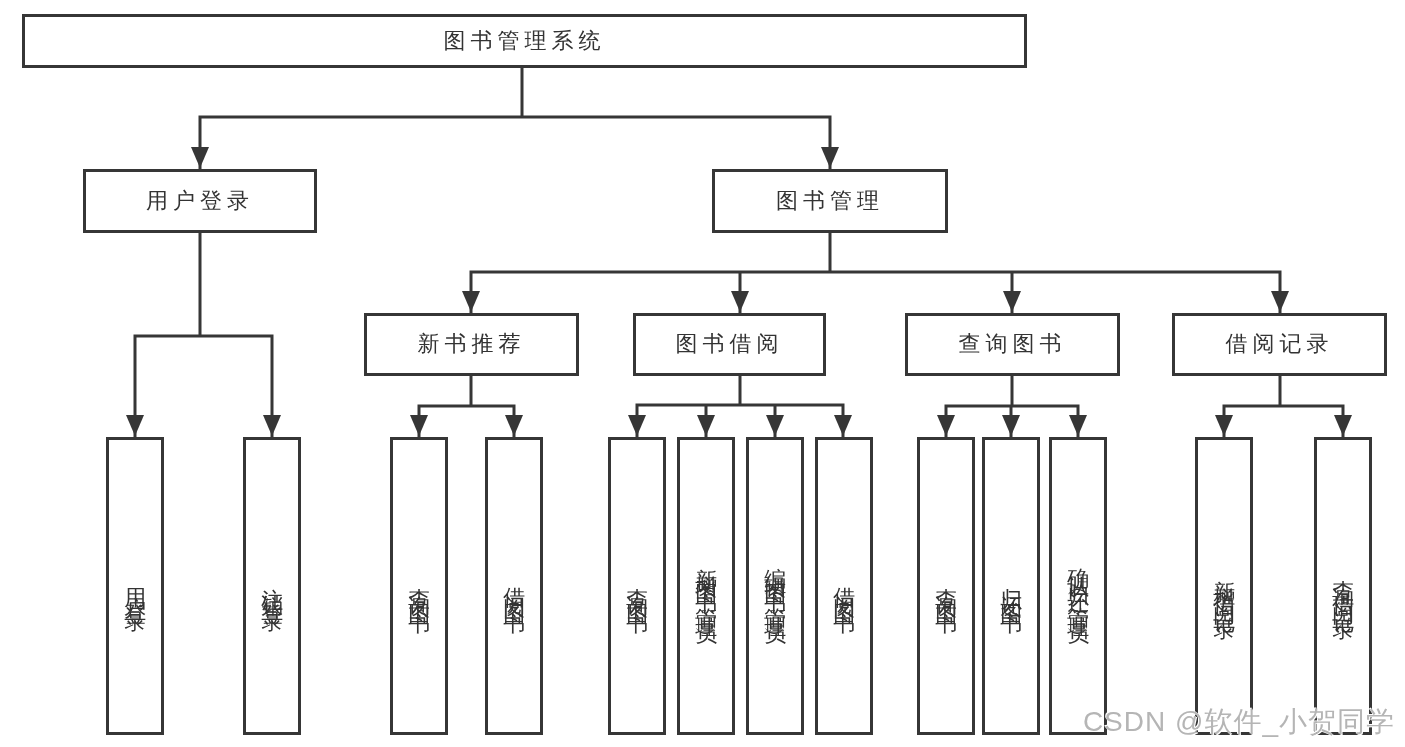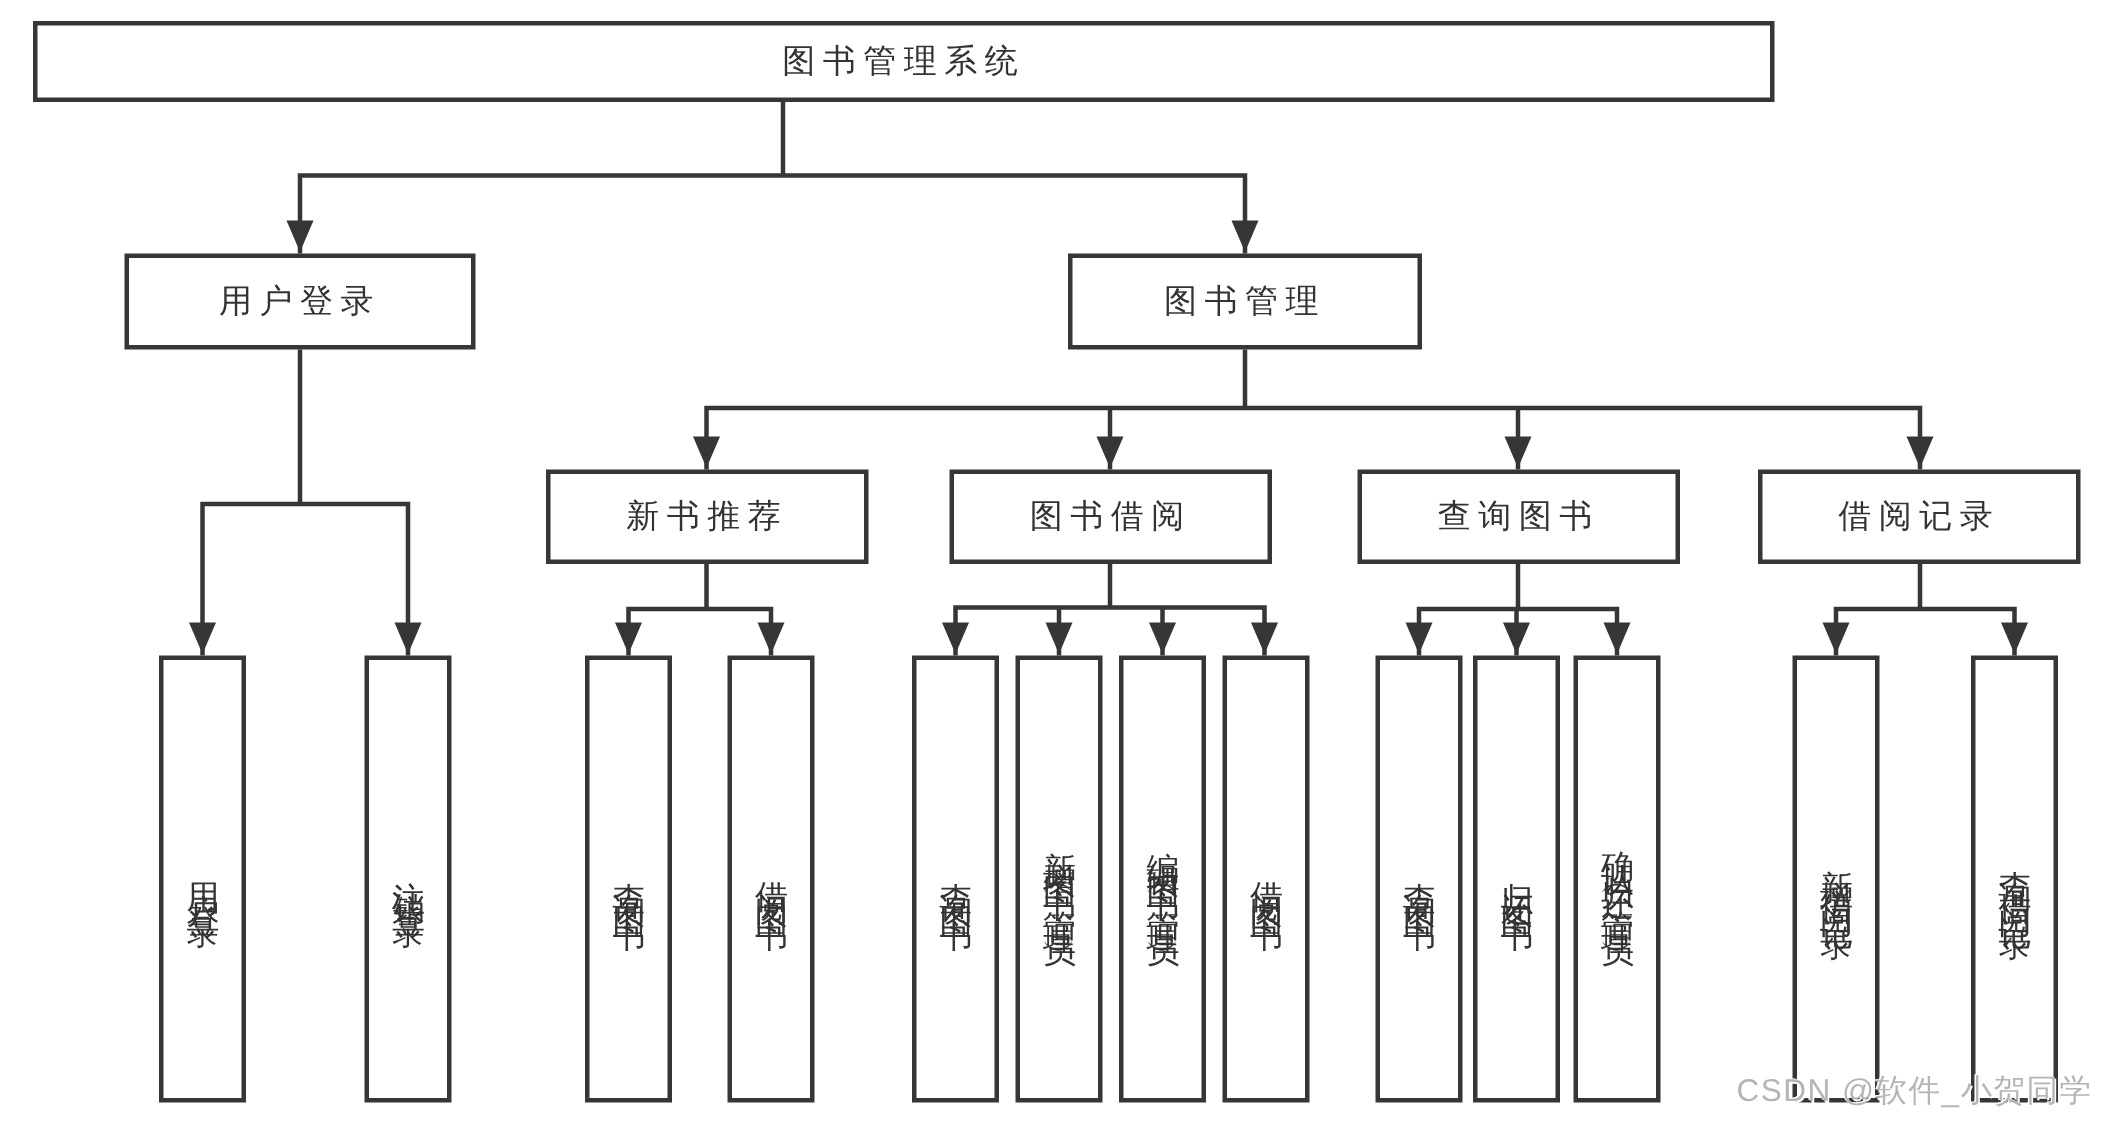--- a/index.html
+++ b/index.html
@@ -28,21 +28,21 @@
   }
   .node.h span{
     font-size:22px;letter-spacing:5px;white-space:nowrap;line-height:1.2;
   }
   .node.v span{
     writing-mode:vertical-rl;text-orientation:mixed;
     font-size:22px;letter-spacing:8px;line-height:1.3;white-space:nowrap;
   }
   .watermark{
     position:absolute;right:10px;bottom:6px;
-    font-size:21px;letter-spacing:1px;
+    font-size:28px;letter-spacing:1px;
     color:var(--wm);
     text-shadow:1px 1px 0 #ffffff,-1px -1px 0 #ffffff;
     white-space:nowrap;
     z-index:5;
   }
 </style>
 </head>
 <body>
 
 <div class="canvas">
@@ -83,35 +83,35 @@
       <polygon points="1002,415 1020,415 1011,436"></polygon>
       <polygon points="1069,415 1087,415 1078,436"></polygon>
     </g>
     <g>
       <path d="M1280,374 V406 M1224,436 V406 H1343 V436"></path>
       <polygon points="1215,415 1233,415 1224,436"></polygon>
       <polygon points="1334,415 1352,415 1343,436"></polygon>
     </g>
   </svg>
 
-  <div class="node h" style="left:22px;top:14px;width:1161px;height:54px">
+  <div class="node h" style="left:22px;top:14px;width:1005px;height:54px">
     <span>图书管理系统</span>
   </div>
 
   <div class="node h" style="left:83px;top:169px;width:234px;height:64px">
     <span>用户登录</span>
   </div>
   <div class="node h" style="left:712px;top:169px;width:236px;height:64px">
     <span>图书管理</span>
   </div>
 
   <div class="node h" style="left:364px;top:313px;width:215px;height:63px">
     <span>新书推荐</span>
   </div>
-  <div class="node h" style="left:633px;top:313px;width:215px;height:63px">
+  <div class="node h" style="left:633px;top:313px;width:193px;height:63px">
     <span>图书借阅</span>
   </div>
   <div class="node h" style="left:905px;top:313px;width:215px;height:63px">
     <span>查询图书</span>
   </div>
   <div class="node h" style="left:1172px;top:313px;width:215px;height:63px">
     <span>借阅记录</span>
   </div>
 
   <div class="node v" style="left:106px;top:437px;width:58px;height:298px">

